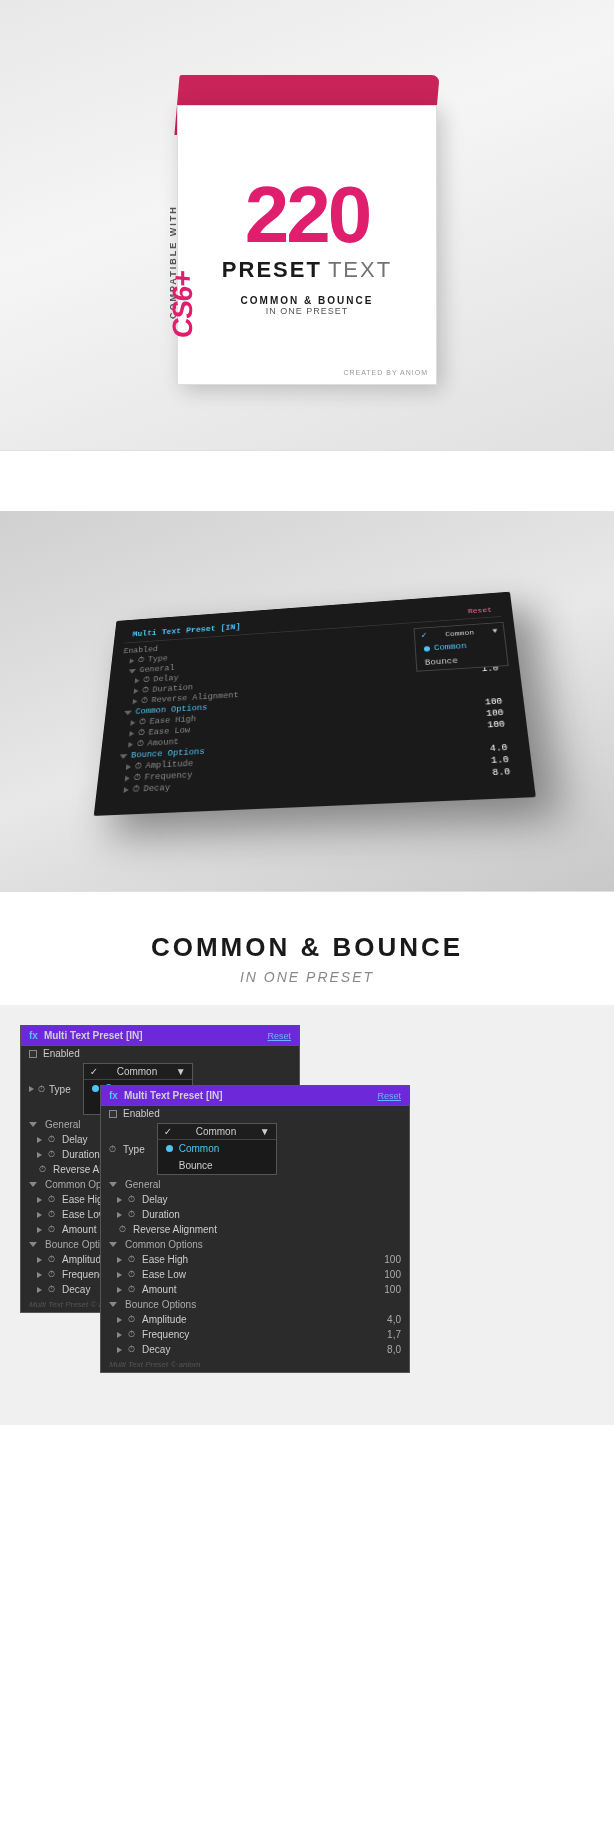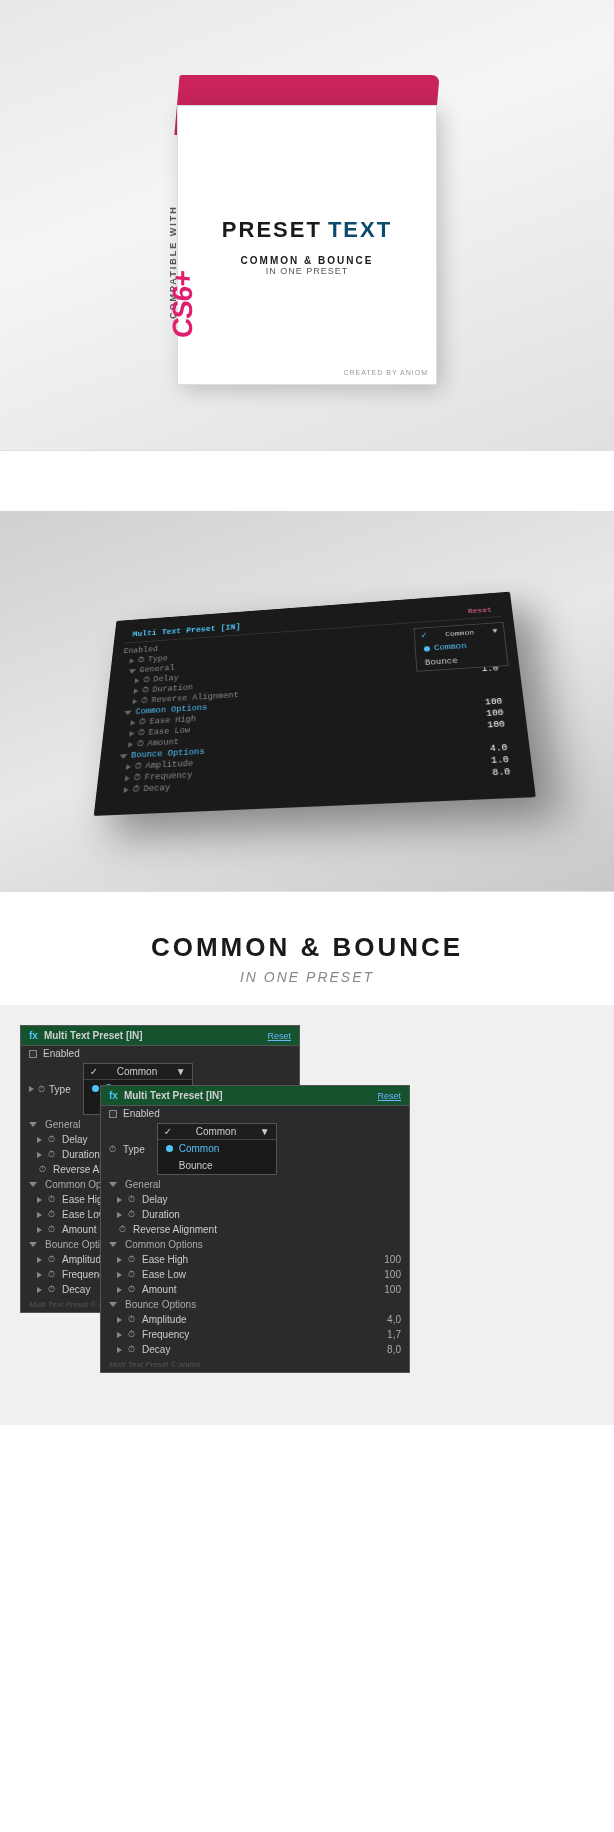--- a/index.html
+++ b/index.html
@@ -73,22 +73,22 @@
 
     .word-multi {
       font-size: 22px;
       font-weight: 700;
       color: #1a1a1a;
       letter-spacing: 2px;
     }
 
     .word-text {
       font-size: 22px;
-      font-weight: 700;
-      color: #0c4a6e;
+      font-weight: 400;
+      color: #737373;
       letter-spacing: 2px;
     }
 
     .word-presets {
       font-size: 28px;
       font-weight: 900;
       color: #e01e6e;
       letter-spacing: 3px;
       display: block;
       text-align: center;
@@ -298,21 +298,21 @@
     .ae-panel {
       background: #2b2b2b;
       border: 1px solid #555;
       width: 280px;
       font-family: Arial, sans-serif;
       font-size: 10px;
       position: relative;
     }
 
     .ae-panel-header {
-      background: #14532d;
+      background: #6d28d9;
       padding: 4px 8px;
       display: flex;
       align-items: center;
       justify-content: space-between;
       border-bottom: 1px solid #555;
       gap: 8px;
     }
 
     .ae-panel-title {
       color: #d0d0d0;
@@ -424,20 +424,21 @@
   </style>
 </head>
 <body>
 
 <div class="section-box">
   <div class="box-3d">
 
     <div class="box-top"></div>
 
     <div class="box-front">
+      <div class="number-220">220</div>
       <div class="multi-text-line">
         <span class="word-multi">PRESET</span>
         <span class="word-text">TEXT</span>
       </div>
       <div class="common-bounce-line">COMMON &amp; BOUNCE</div>
       <div class="in-one-preset">IN ONE PRESET</div>
 
       <div class="compatible-text">COMPATIBLE WITH</div>
       <div class="cs6-text">CS6+</div>
       <div class="created-by">CREATED BY ANIOM</div>

